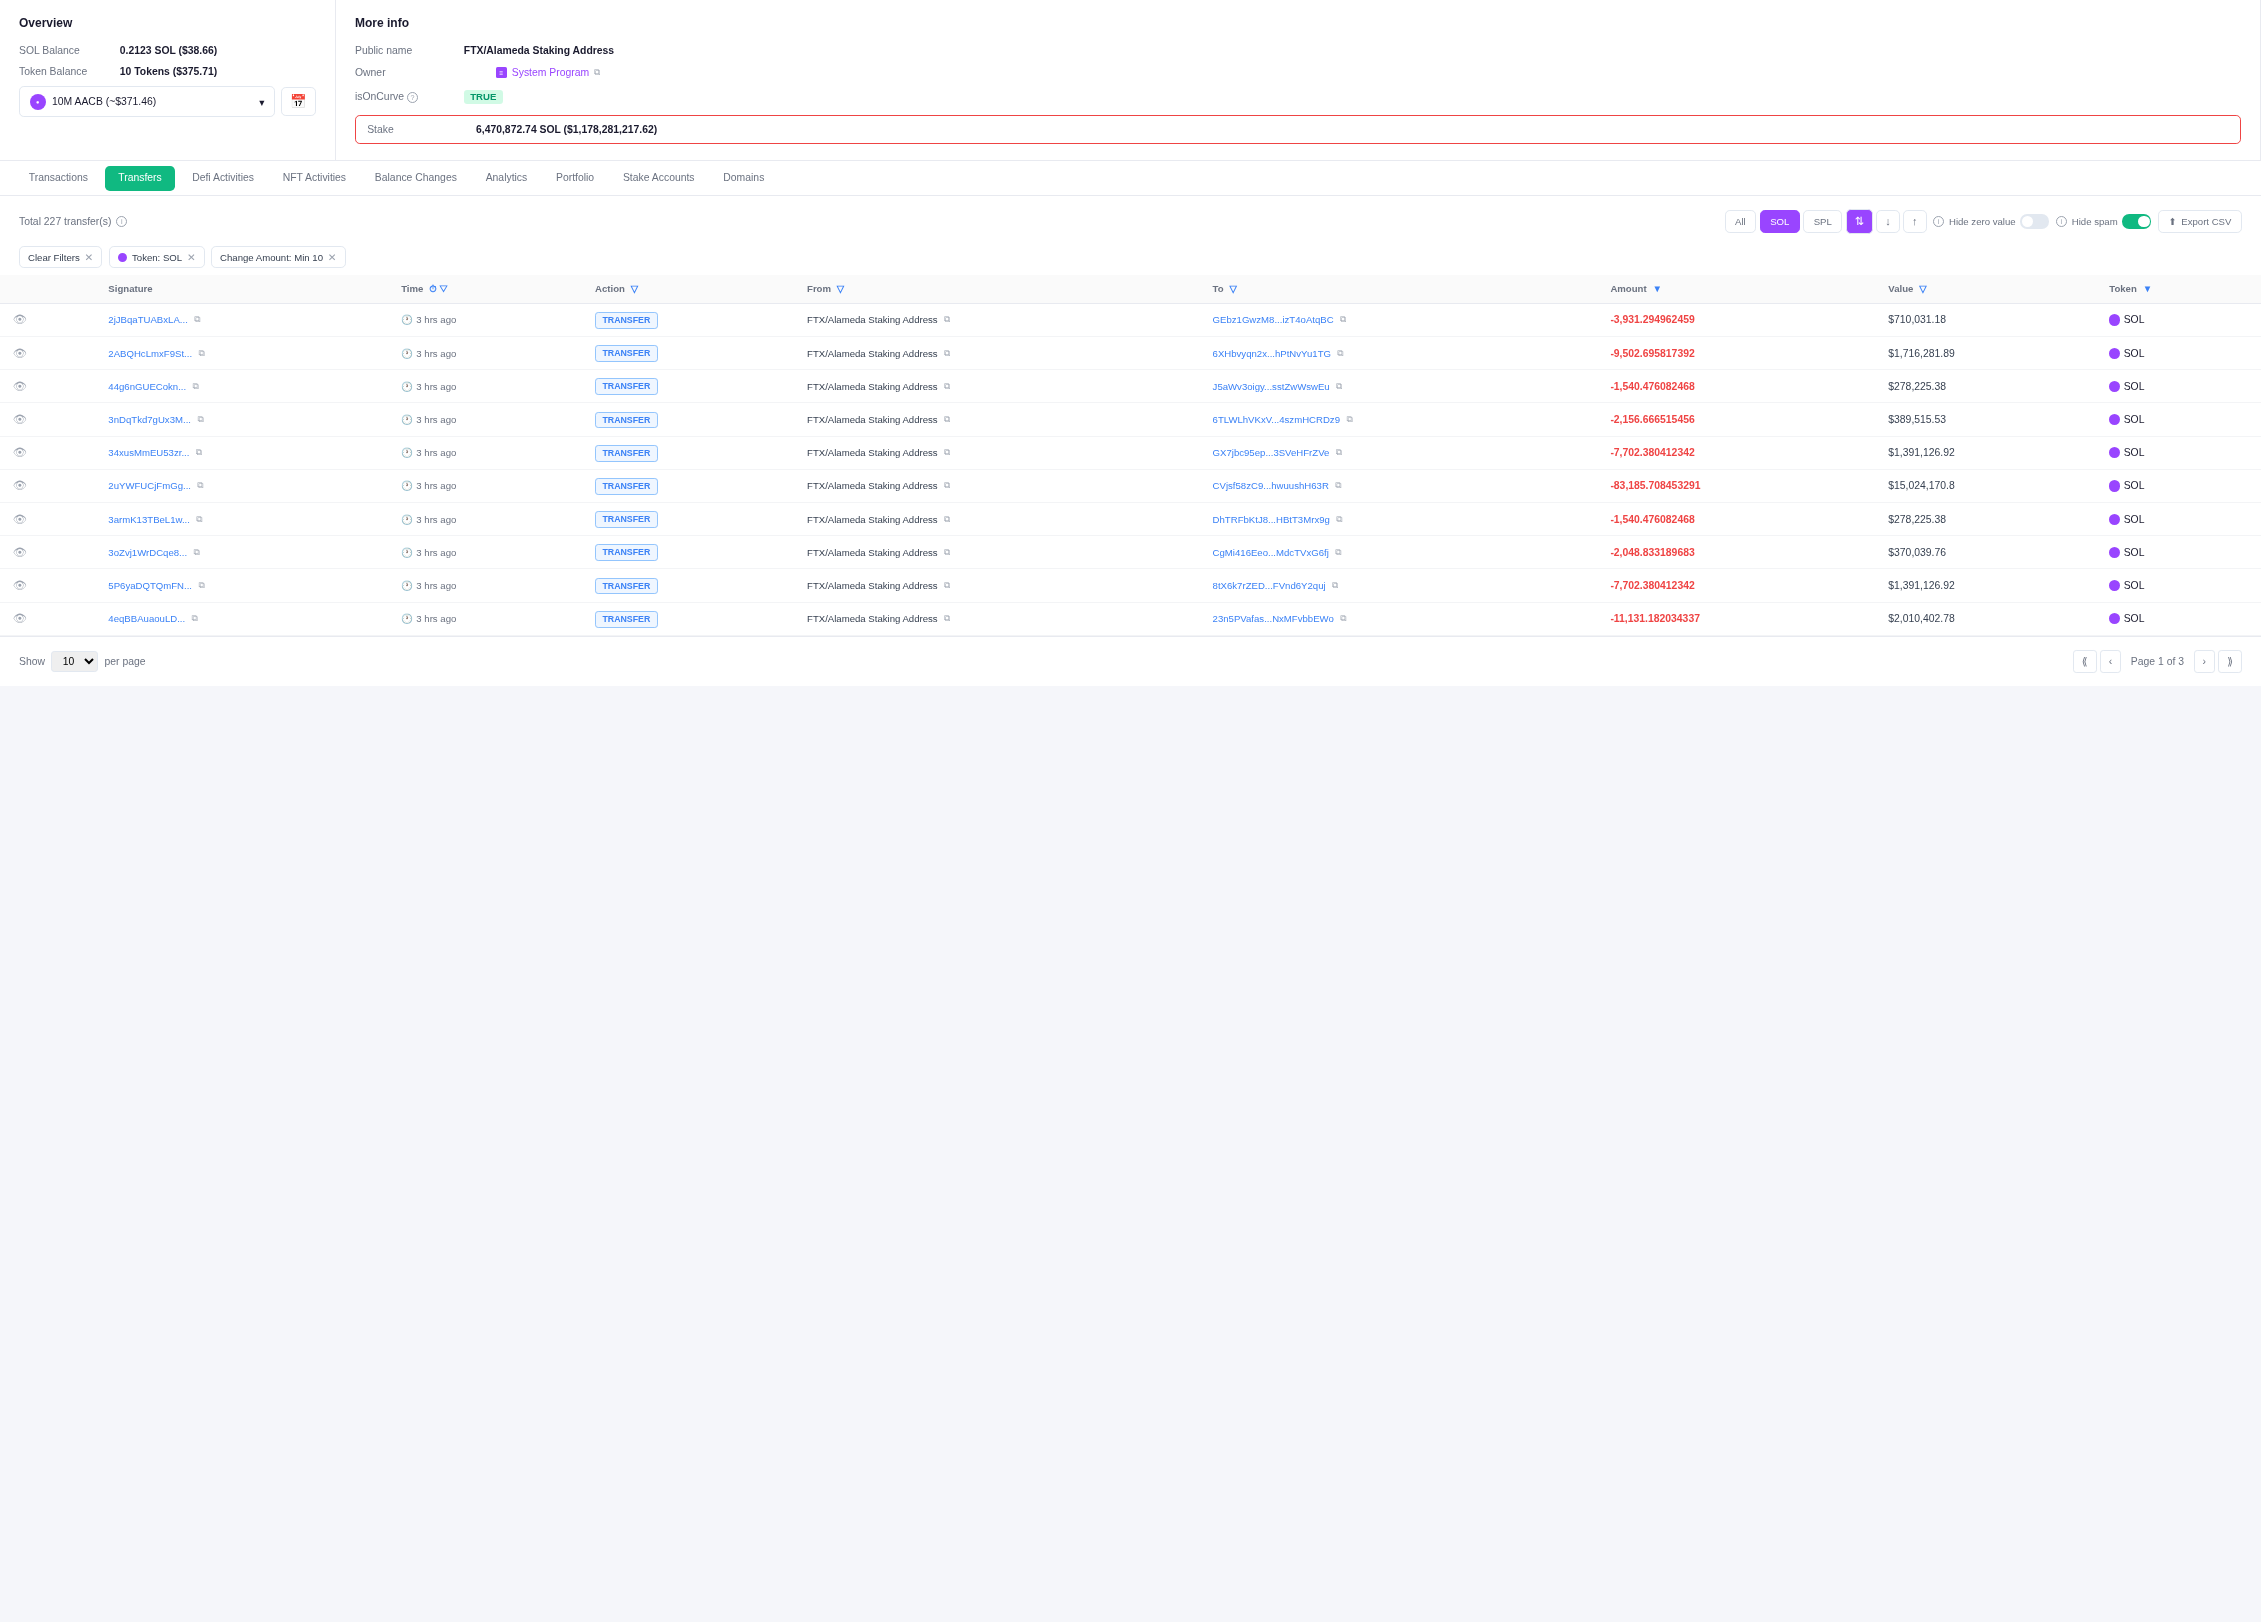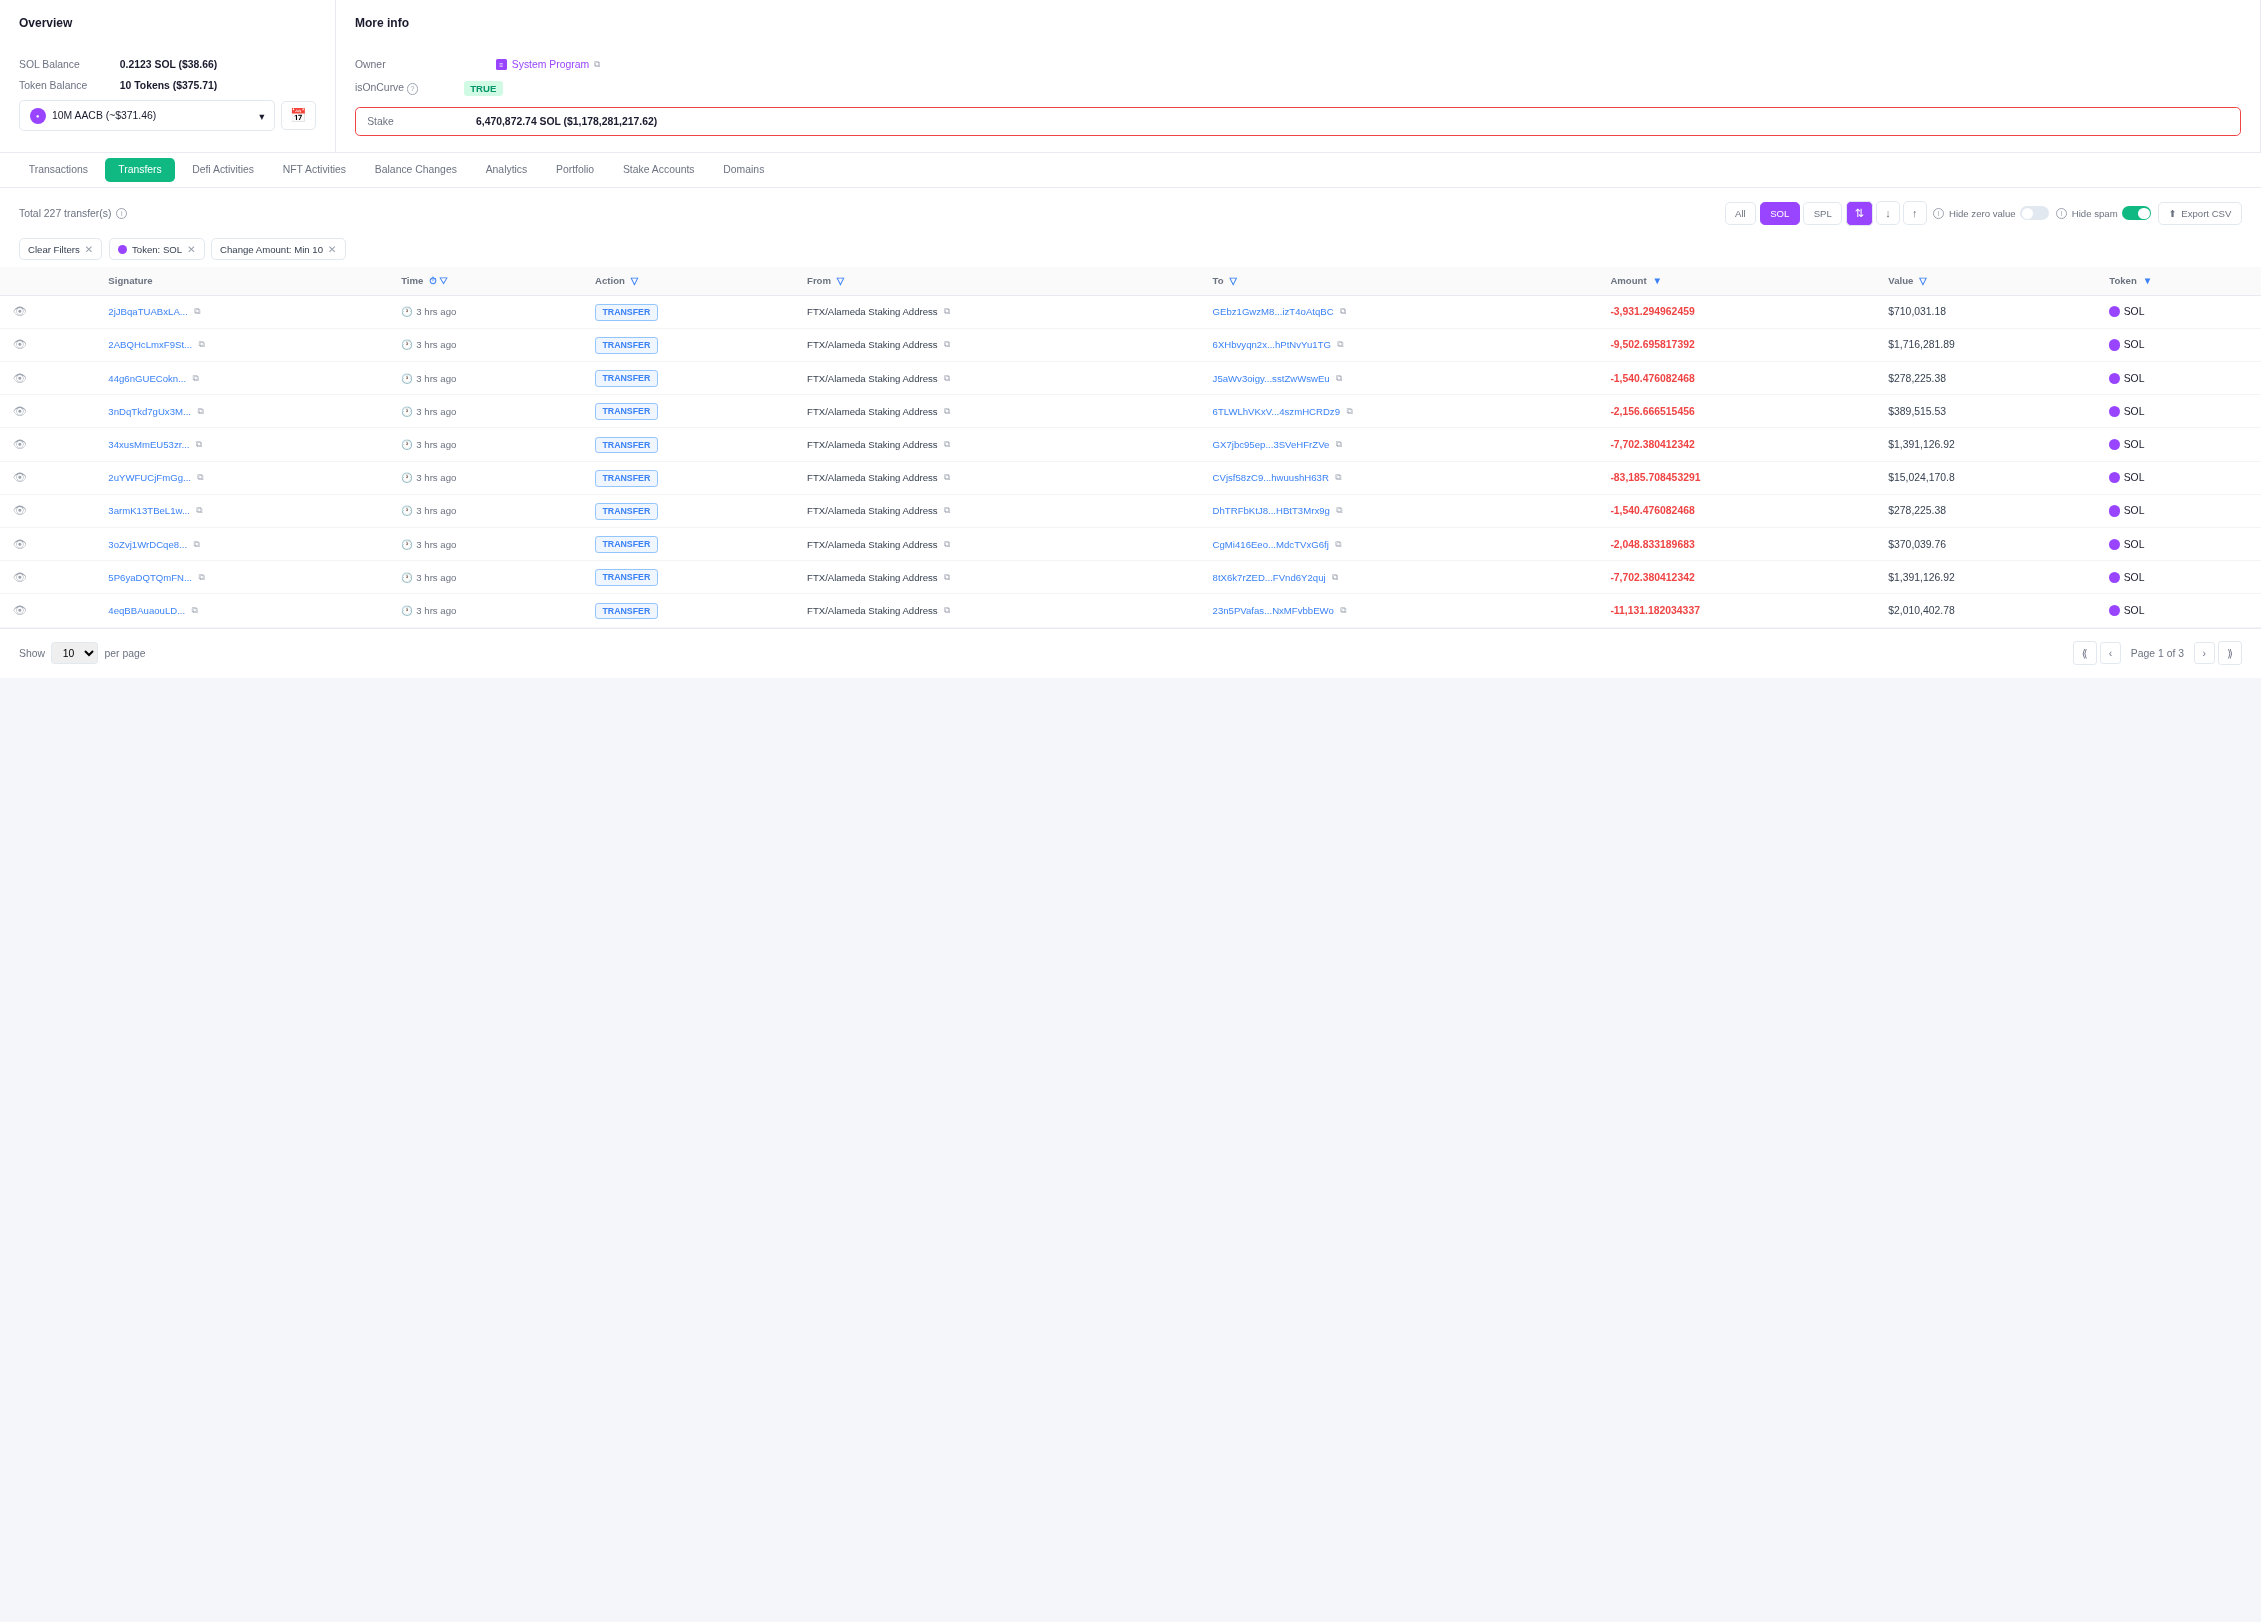--- a/index.html
+++ b/index.html
@@ -5,21 +5,21 @@
     * { box-sizing: border-box; margin: 0; padding: 0; }
     body { font-family: -apple-system, BlinkMacSystemFont, 'Segoe UI', sans-serif; font-size: 11.2px; background: #f5f6fa; color: #1a1a2e; }
 
     .top-panels { display: flex; gap: 0; background: #fff; border-bottom: 0.8px solid #e8eaf0; }
 
     .panel { padding: 16px 19px; flex: 1; }
     .panel-overview { flex: 0 0 336px; border-right: 0.8px solid #e8eaf0; }
     .panel-moreinfo { flex: 1; border-right: 0.8px solid #e8eaf0; }
     .panel-misc { flex: 0 0 304px; }
 
-    .panel-title { font-size: 12px; font-weight: 600; color: #1a1a2e; margin-bottom: 29px; }
+    .panel-title { font-size: 12px; font-weight: 600; color: #1a1a2e; margin-bottom: 15px; }
     .panel-misc-header { display: flex; justify-content: space-between; align-items: center; margin-bottom: 12.8px; }
 
     .overview-row { display: flex; align-items: center; margin-bottom: 9.6px; gap: 12.8px; }
     .overview-label { font-size: 10.4px; color: #6b7280; min-width: 88px; }
     .overview-value { font-size: 10.4px; font-weight: 600; color: #1a1a2e; }
 
     .token-selector { display: flex; align-items: center; gap: 6.4px; margin-top: 9.6px; }
     .token-dropdown { display: flex; align-items: center; gap: 6.4px; border: 0.8px solid #e2e8f0; border-radius: 4.8px; padding: 6.4px 9.6px; background: #fff; cursor: pointer; flex: 1; font-size: 10.4px; }
     .token-icon { width: 16px; height: 16px; background: #9945ff; border-radius: 50%; display: flex; align-items: center; justify-content: center; color: white; font-size: 7.2px; font-weight: bold; }
     .token-name { flex: 1; }
@@ -131,20 +131,24 @@
       </div>
       <button class="calendar-btn">
         <span>📅</span>
       </button>
     </div>
   </div>
 
   <div class="panel panel-moreinfo">
     <div class="panel-title">More info</div>
 
+    <div class="info-row">
+      <span class="info-label">Public name</span>
+      <span class="info-value info-value-bold">FTX/Alameda Staking Address</span>
+    </div>
 
     <div class="info-row">
       <span class="info-label">Owner</span>
       <span class="owner-link">
         <span style="width:11.2px;height:11.2px;background:#9945ff;border-radius:1.6px;display:inline-flex;align-items:center;justify-content:center;">
             <span style="color:white;font-size:6.4px">≡</span>
           </span>
         <span>System Program</span>
         <span style="font-size:8.8px;color:#9ca3af">⧉</span>
       </span>

